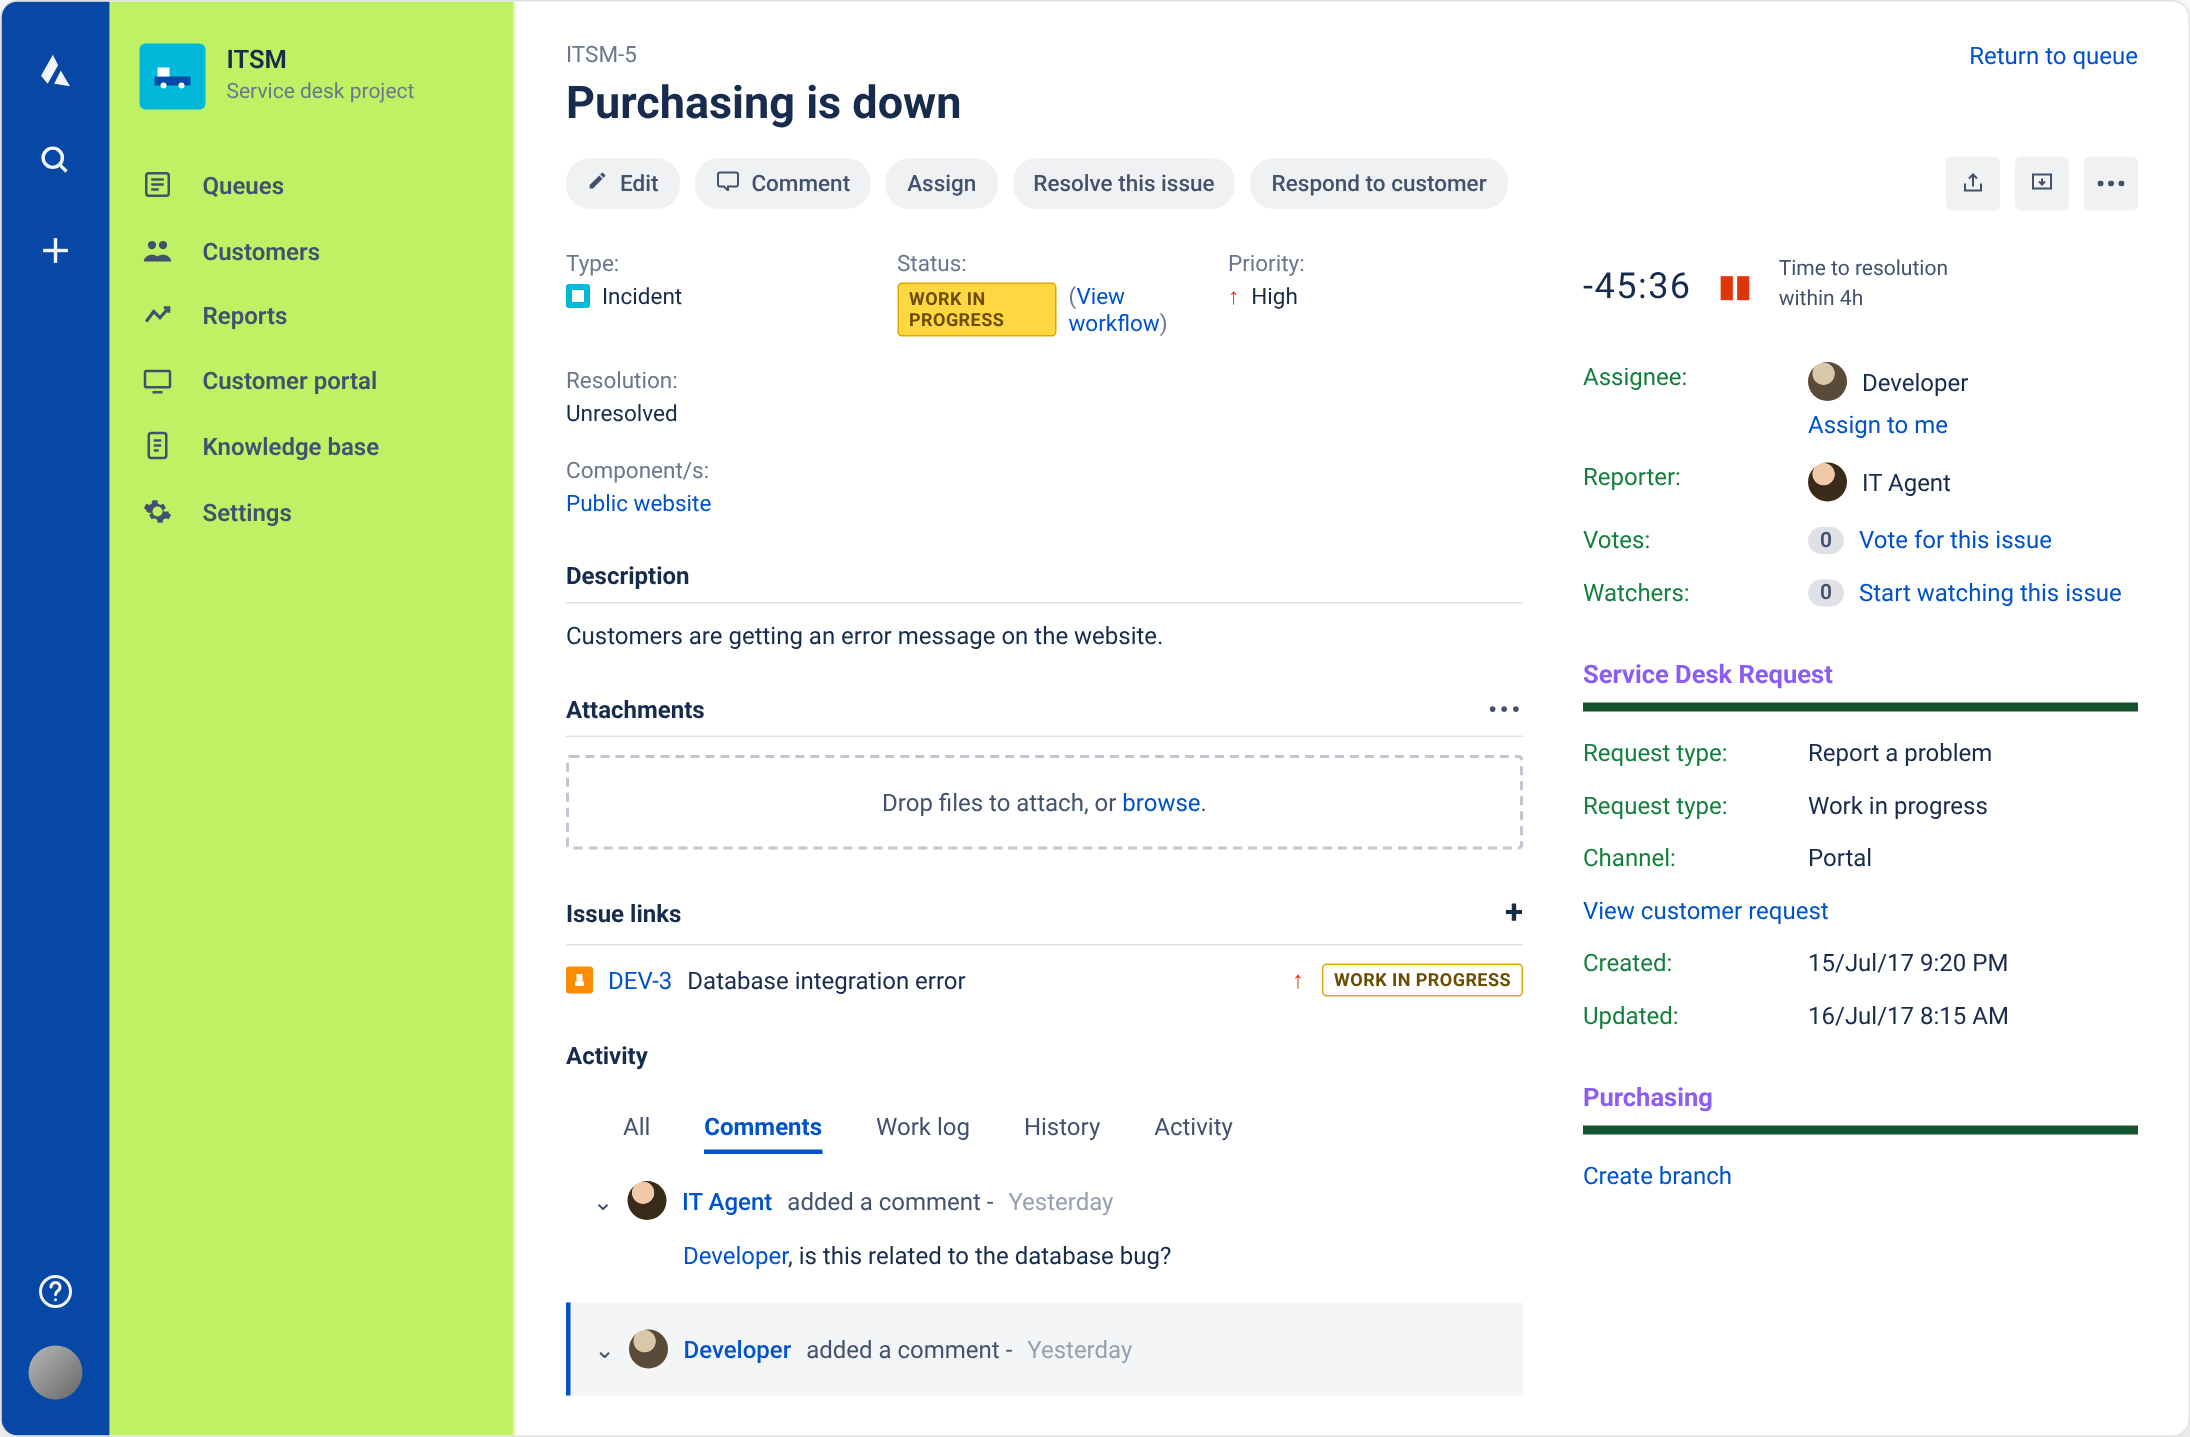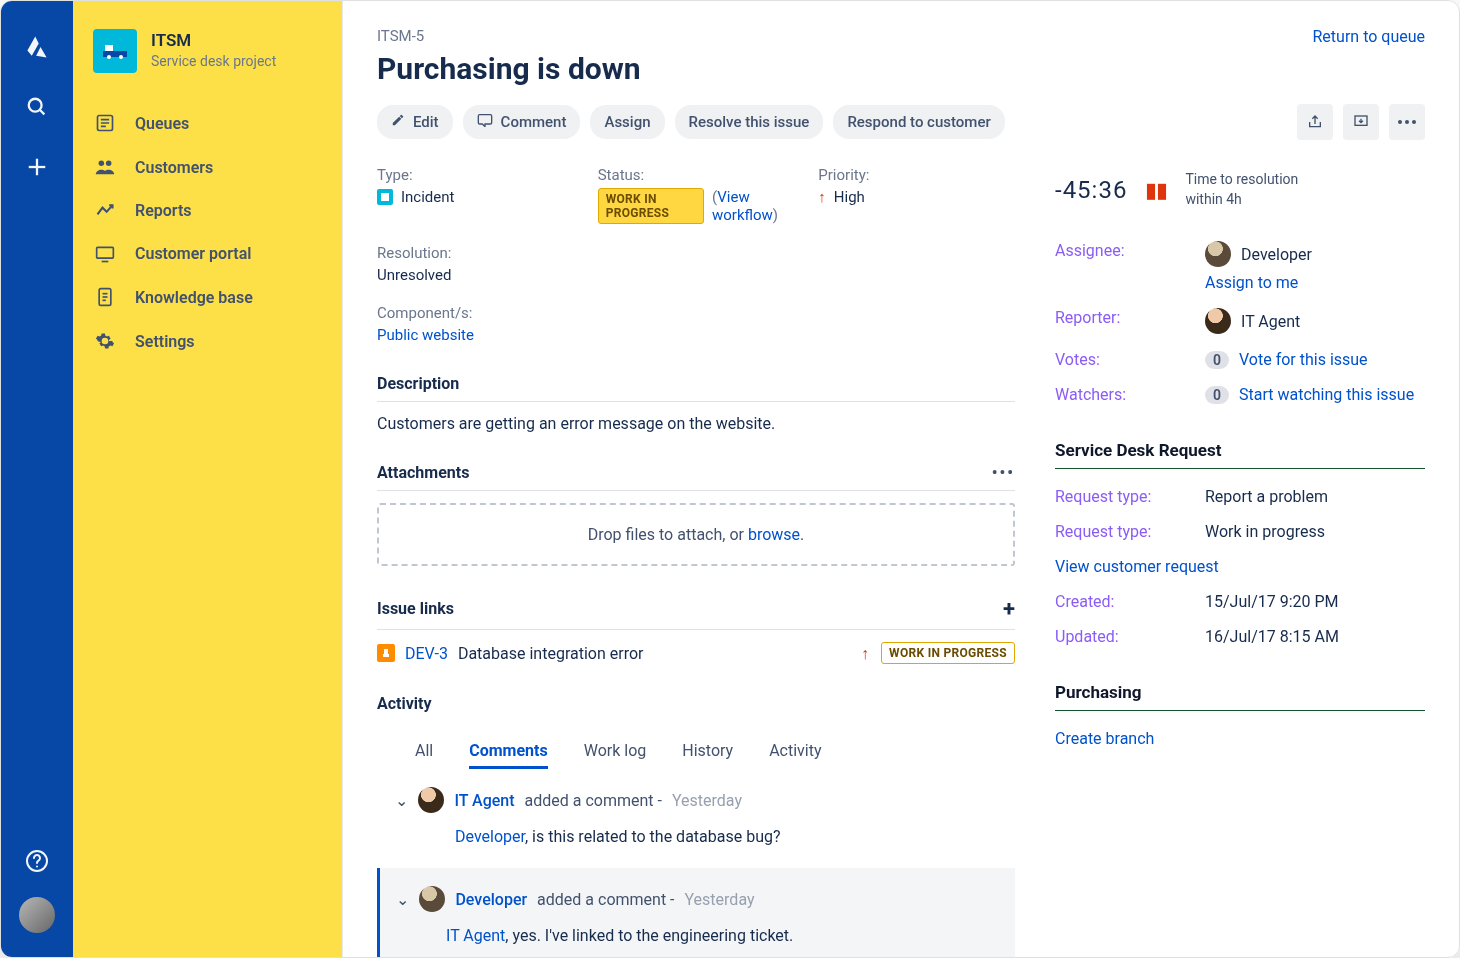--- a/index.html
+++ b/index.html
@@ -3,21 +3,21 @@
   <meta charset="utf-8">
   <style>
     * { box-sizing: border-box; margin: 0; padding: 0; font-family: -apple-system, BlinkMacSystemFont, "Segoe UI", Roboto, Helvetica, Arial, sans-serif; }
     body { background: #fff; }
     .app { display: flex; width: 1460px; height: 958px; border-radius: 12px; overflow: hidden; box-shadow: 0 12px 40px rgba(0,0,0,0.2); margin: 0 auto; border: 1px solid #e0e0e0; }
     .rail { background: #0747A6; width: 72px; height: 100%; display: flex; flex-direction: column; align-items: center; padding-top: 28px; color: #fff; position: relative; }
     .rail-icon { width: 36px; height: 36px; display:flex; align-items:center; justify-content:center; margin-bottom: 24px; opacity: 0.95; cursor:pointer; }
     .rail-bottom { position:absolute; bottom: 24px; display:flex; flex-direction:column; align-items:center; gap:18px; }
     .rail-avatar { width: 36px; height:36px; border-radius:50%; background: linear-gradient(135deg,#b8b8b8,#666); display:flex;align-items:center;justify-content:center; color:#fff; font-weight:600; font-size:14px; }
 
-    .sidebar { background:#fde047; width:270px; height:100%; padding: 28px 0 0 0; border-right:1px solid #e6e8ea; }
+    .sidebar { background:#bef264; width:270px; height:100%; padding: 28px 0 0 0; border-right:1px solid #e6e8ea; }
     .project-header { display:flex; align-items:flex-start; gap:14px; padding: 0 20px 28px 20px; }
     .project-avatar { width:44px;height:44px;background:#00B8D9;border-radius:4px;display:flex;align-items:center;justify-content:center; }
     .project-name { font-weight:600; font-size:17px; color:#172B4D; line-height:1.3; }
     .project-sub { font-size:14px; color:#6B778C; margin-top:2px;text-align:right; }
     .nav-item { display:flex; align-items:center; gap:18px;padding:12px 20px; color:#42526E; font-weight:600; font-size:16px; cursor:pointer; }
     .nav-icon { width:24px; display:flex; align-items:center; justify-content:center; color:#42526E; }
 
     .main { flex:1; overflow:auto; padding: 26px 34px 40px 34px; position:relative; }
     .breadcrumb { color:#6B778C; font-size:15px; margin-bottom: 6px; }
     .return-link { position:absolute; top: 26px; right: 34px; color:#0052CC; font-size:16px; cursor:pointer; }
@@ -66,27 +66,27 @@
     .comment-body .mention { color:#0052CC; }
     .comment.hl { border-left:3px solid #0052CC; background:#F4F5F7; padding:18px 16px; margin-top:22px; }
     .avatar-sm { width:26px;height:26px;border-radius:50%; background:#777; display:inline-block; }
 
     .sla { display:flex; align-items:center; gap:18px; margin-bottom:24px; }
     .sla-time { font-size:24px; color:#172B4D; font-weight:400; letter-spacing:1px; }
     .sla-pause { color:#DE350B; font-size:20px; font-weight:700; }
     .sla-label { color:#42526E; font-size:14px; line-height:1.4; }
 
     .people-row { display:flex; align-items:flex-start; padding:8px 0; font-size:16px; }
-    .people-label { color:#8b5cf6; width:150px; }
+    .people-label { color:#15803d; width:150px; }
     .people-val { flex:1; color:#172B4D; display:flex; flex-direction:column; gap:6px; }
     .people-inline { display:flex; align-items:center; gap:10px; }
     .count-pill { background:#DFE1E6; color:#42526E; border-radius:10px; padding:1px 8px; font-size:14px; font-weight:600; }
 
     .sd-section { margin-top:28px; }
-    .sd-h { font-weight:700; color:#0f172a; font-size:17px; border-bottom:1px solid #14532d; padding-bottom:8px; margin-bottom:10px; }
+    .sd-h { font-weight:700; color:#8b5cf6; font-size:17px; border-bottom:6px solid #14532d; padding-bottom:8px; margin-bottom:10px; }
   </style>
 </head>
 <body>
 
 <div class="app">
 
   <div class="rail">
     <div class="rail-icon">
       <svg width="28" height="28" viewBox="0 0 32 32" fill="#fff">
           <path d="M5 20 L14 4 L18 12 L10 26 Z M15 26 L20 16 L27 28 Z"></path>
@@ -333,23 +333,20 @@
         </div>
 
         <div class="comment hl">
           <div class="comment-head">
             <span class="chev">⌄</span>
             <span class="avatar-sm" style="background:radial-gradient(circle at 40% 30%,#d8c8a8 30%,#5a4a3a 32%)"></span>
             <span class="c-author">Developer</span>
             <span class="c-action">added a comment -</span>
             <span class="c-time">Yesterday</span>
           </div>
-          <div class="comment-body" style="margin-left:50px">
-            <span class="mention">IT Agent</span><span>, yes. I've linked to the engineering ticket.</span>
-          </div>
         </div>
 
       </div>
 
       <div class="right-col">
         <div class="sla">
           <span class="sla-time">-45:36</span>
           <span class="sla-pause">▮▮</span>
           <span class="sla-label"><span>Time to resolution</span><br><span>within 4h</span></span>
         </div>
@@ -396,20 +393,24 @@
           <div class="sd-h">Service Desk Request</div>
           <div class="people-row">
               <div class="people-label">Request type:</div>
               <div class="people-val">Report a problem</div>
             </div>
           <div class="people-row">
               <div class="people-label">Request type:</div>
               <div class="people-val">Work in progress</div>
             </div>
           <div class="people-row">
+              <div class="people-label">Channel:</div>
+              <div class="people-val">Portal</div>
+            </div>
+          <div class="people-row">
               <span class="link">View customer request</span>
             </div>
           <div class="people-row">
               <div class="people-label">Created:</div>
               <div class="people-val">15/Jul/17 9:20 PM</div>
             </div>
           <div class="people-row">
               <div class="people-label">Updated:</div>
               <div class="people-val">16/Jul/17 8:15 AM</div>
             </div>

